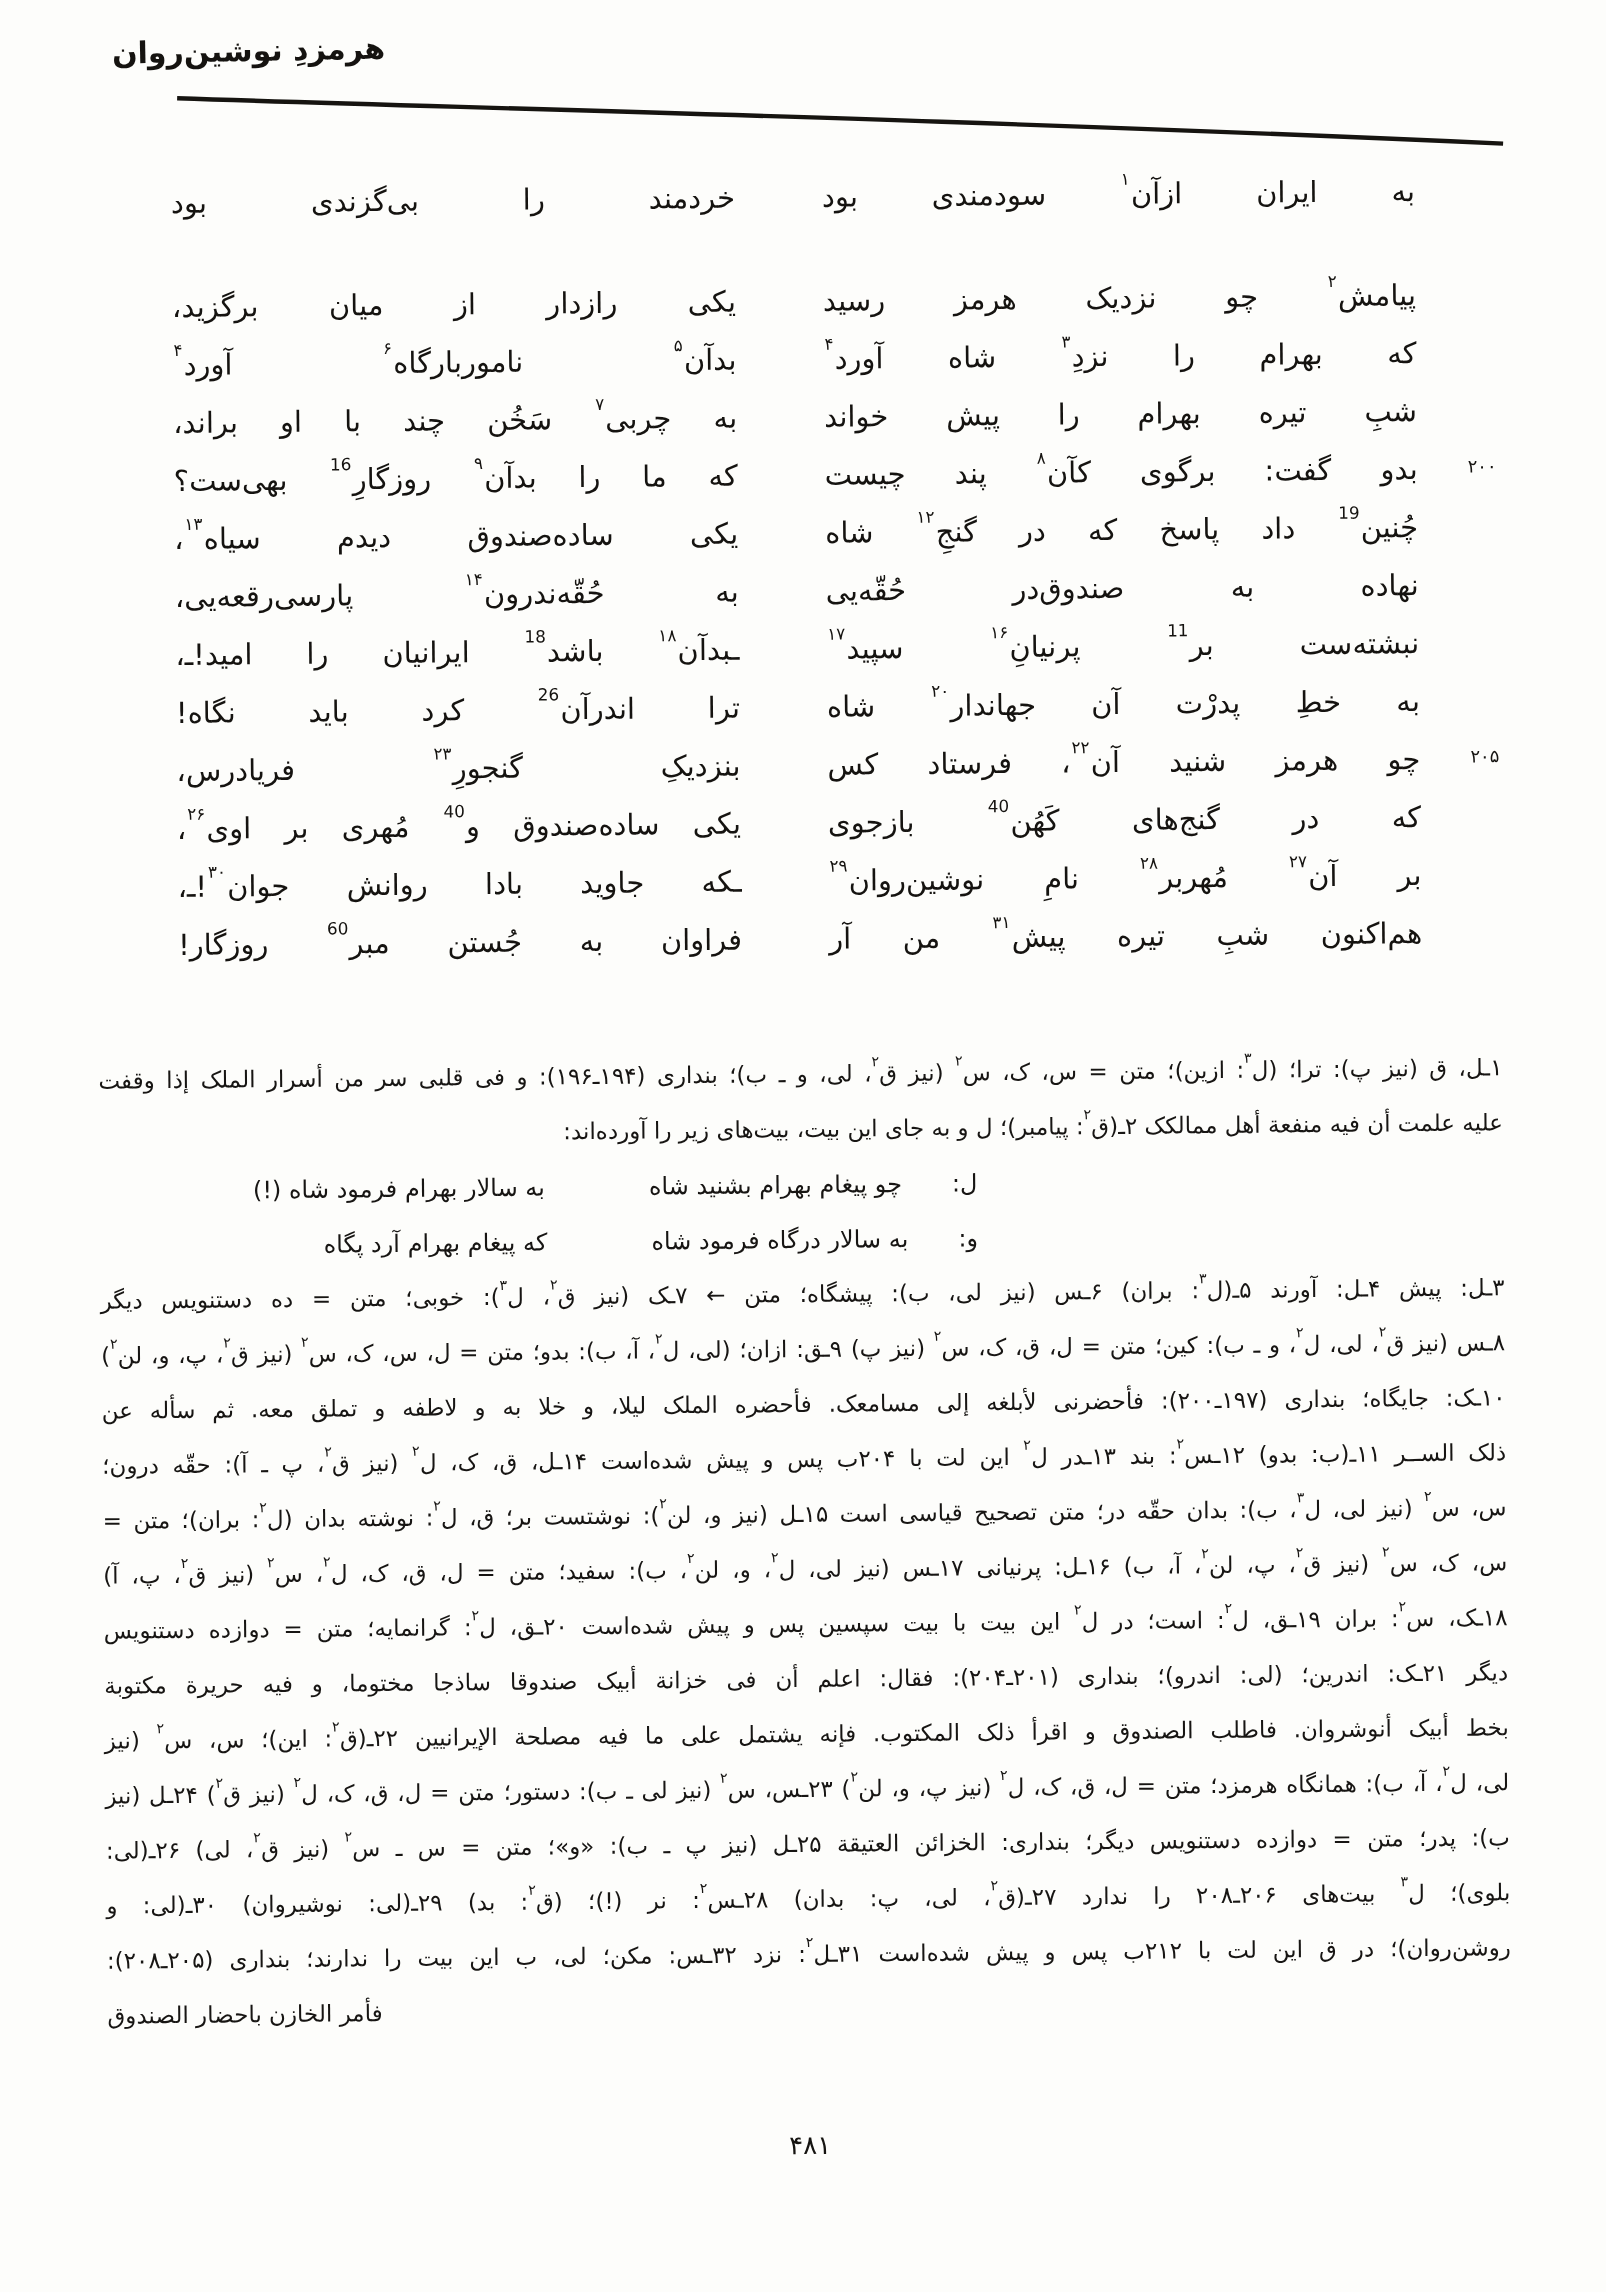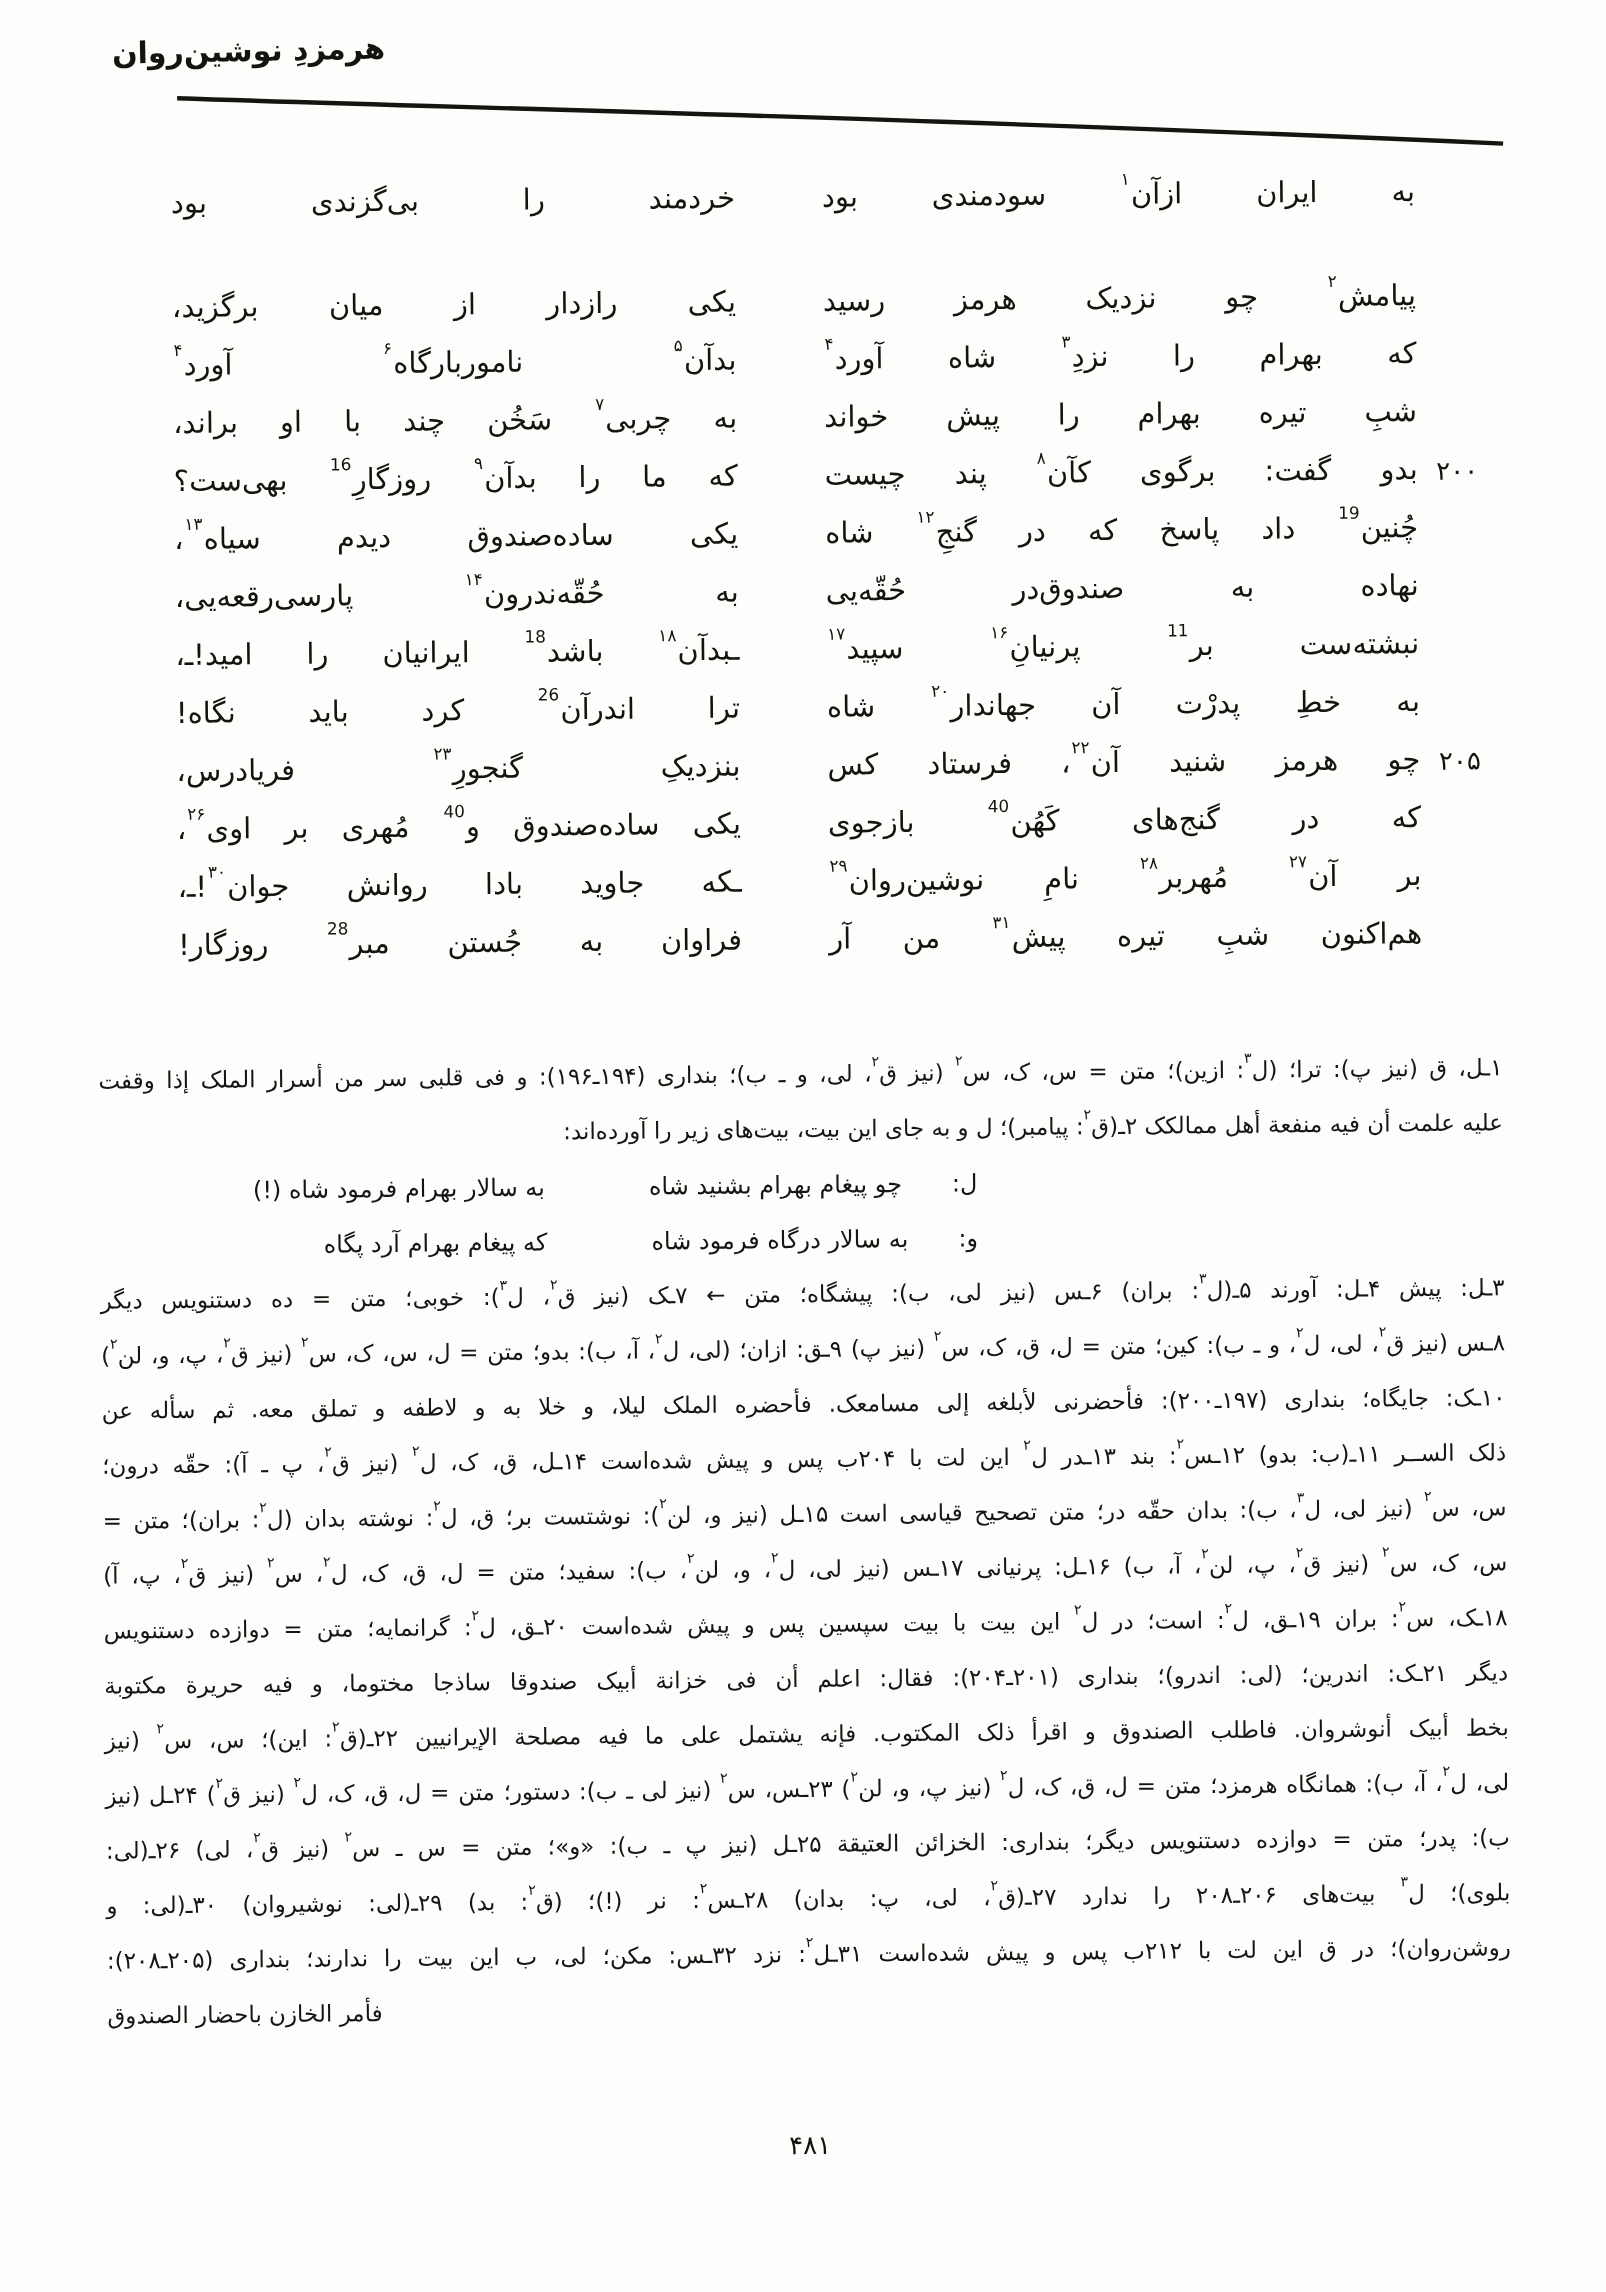--- a/index.html
+++ b/index.html
@@ -23,21 +23,21 @@
   
   .scan{
     position:absolute;inset:0;
     transform:rotate(-0.55deg);
     transform-origin:801px 1448px;
   }
   
   .poem{position:absolute;left:183px;top:176px;width:1323px}
   .vrow{display:flex;direction:rtl;align-items:flex-start;height:58px}
   .vrow.opening{margin-bottom:46px}
-  .vnum{width:79px;font-size:26px;text-align:center;padding-top:7.7px}
+  .vnum{width:79px;font-size:18px;text-align:right;padding-top:7.7px}
   .hemi{
     font-size:29px;line-height:42px;direction:rtl;
     text-align:justify;text-align-last:justify;
     white-space:nowrap;display:flex;justify-content:space-between;
   }
   
   .hemi{display:block}
   .h-right{width:593px}
   .vgap{width:87px;flex:none}
   .h-left{flex:1}
@@ -162,21 +162,21 @@
         <div class="vnum"></div>
         <div class="hemi h-right sup-digits">بر آن<sup>۲۷</sup> مُهربر<sup>۲۸</sup> نامِ نوشین‌روان<sup>۲۹</sup></div>
         <div class="vgap"></div>
         <div class="hemi h-left sup-digits">ـکه جاوید بادا روانش جوان<sup>۳۰</sup>!ـ،</div>
       </div>
 
       <div class="vrow">
         <div class="vnum"></div>
         <div class="hemi h-right sup-digits">هم‌اکنون شبِ تیره پیش<sup>۳۱</sup> من آر</div>
         <div class="vgap"></div>
-        <div class="hemi h-left sup-digits">فراوان به جُستن مبر<sup>28</sup> روزگار!</div>
+        <div class="hemi h-left sup-digits">فراوان به جُستن مبر<sup>60</sup> روزگار!</div>
       </div>
 
     </div>
 
     <div class="apparatus">
       <div class="app-line sig-sup">۱ـل، ق (نیز پ): ترا؛ (ل<sup>۳</sup>: ازین)؛ متن = س، ک، س<sup>۲</sup> (نیز ق<sup>۲</sup>، لی، و ـ ب)؛ بنداری (۱۹۴ـ۱۹۶): و فی قلبی سر من أسرار الملک إذا وقفت</div>
       <div class="app-line natural sig-sup">علیه علمت أن فیه منفعة أهل ممالکک  ۲ـ(ق<sup>۲</sup>: پیامبر)؛ ل و به جای این بیت، بیت‌های زیر را آورده‌اند:</div>
 
       <div class="app-quote">
         <span class="q-label">ل:</span>

